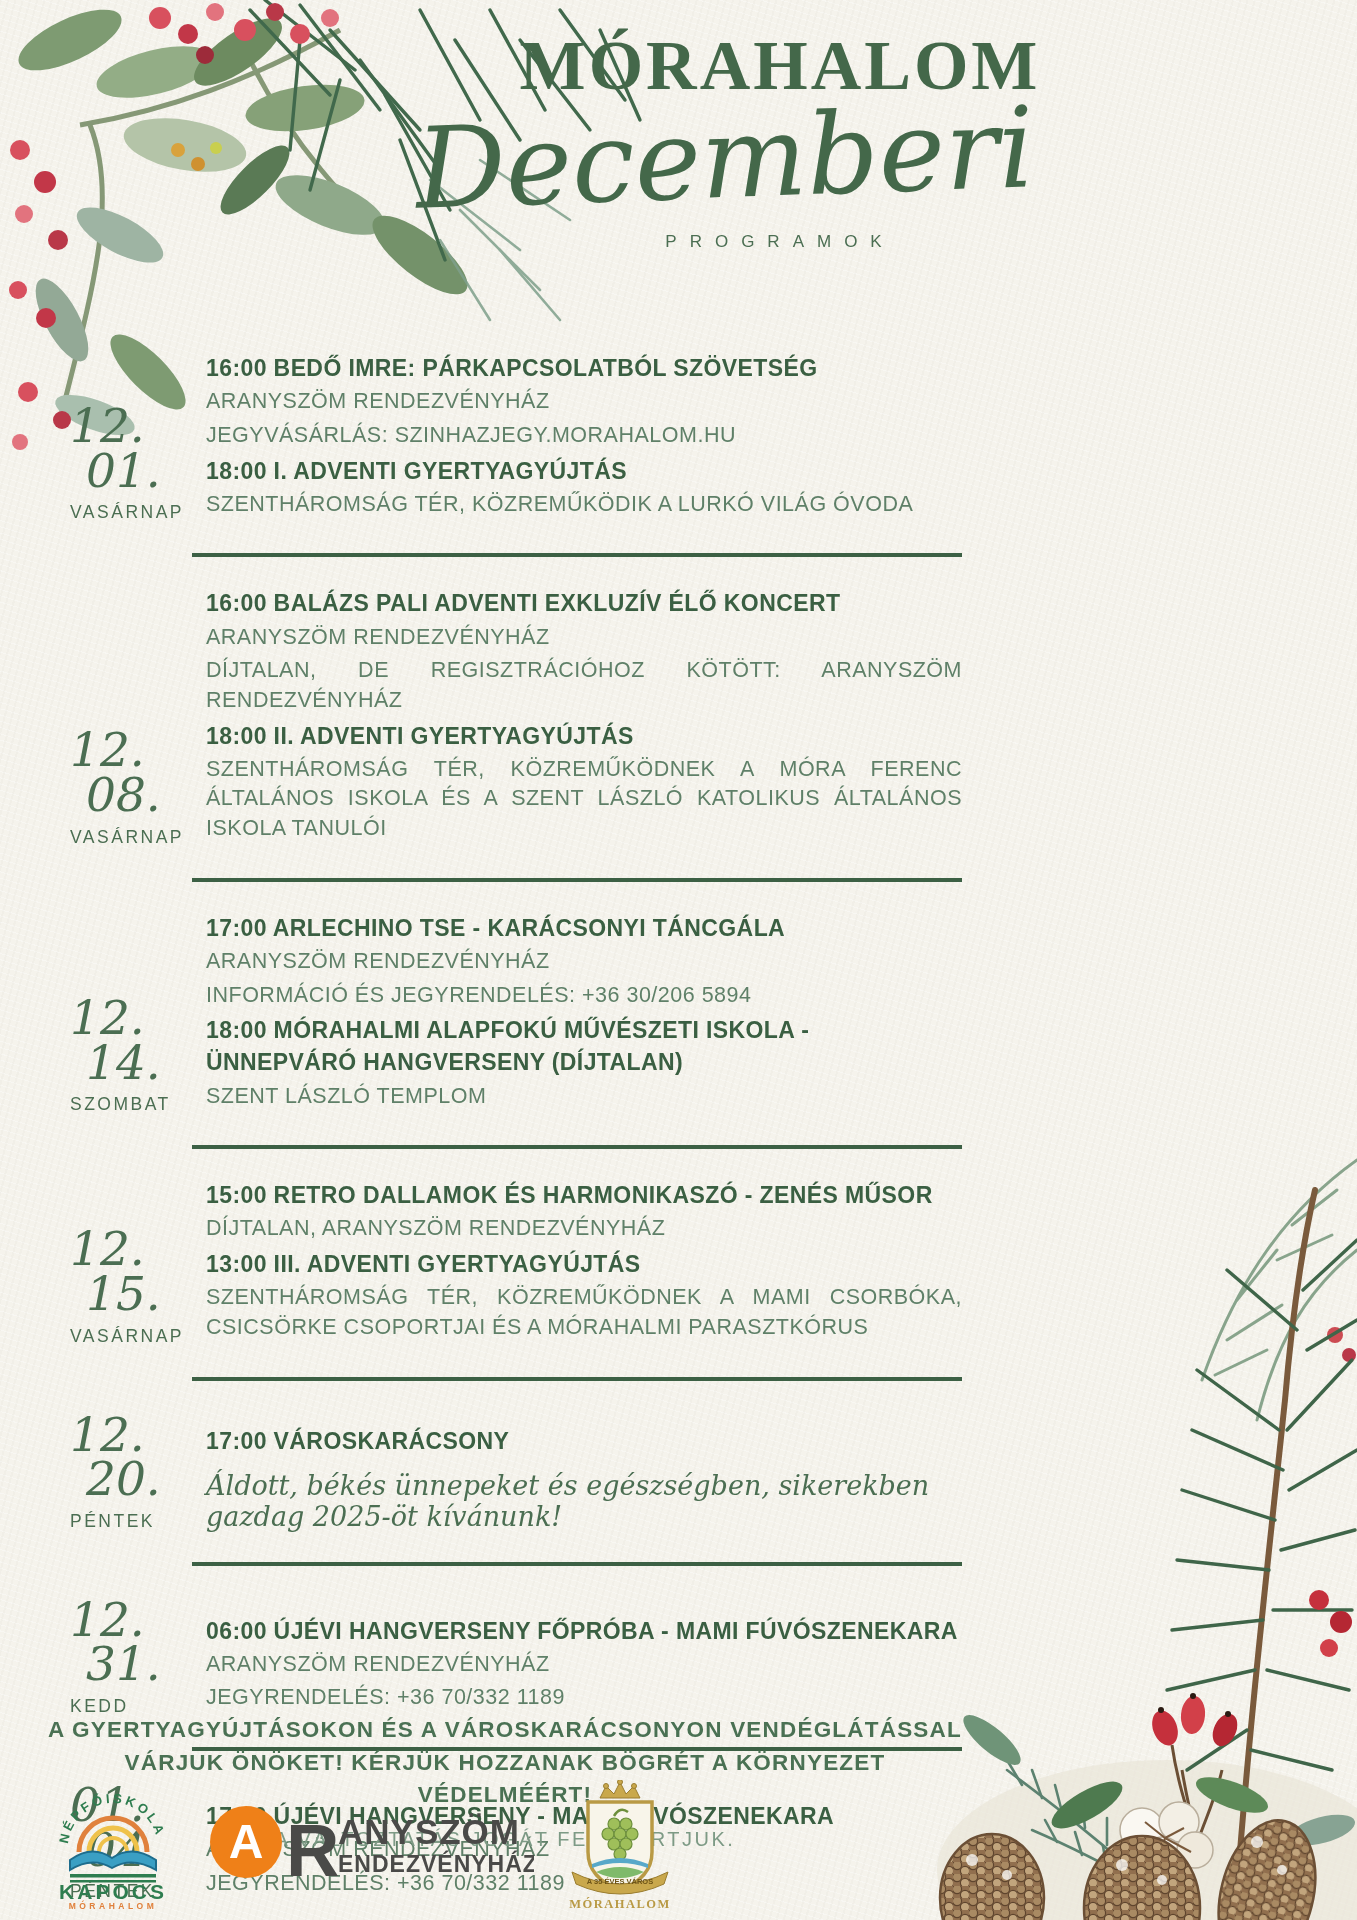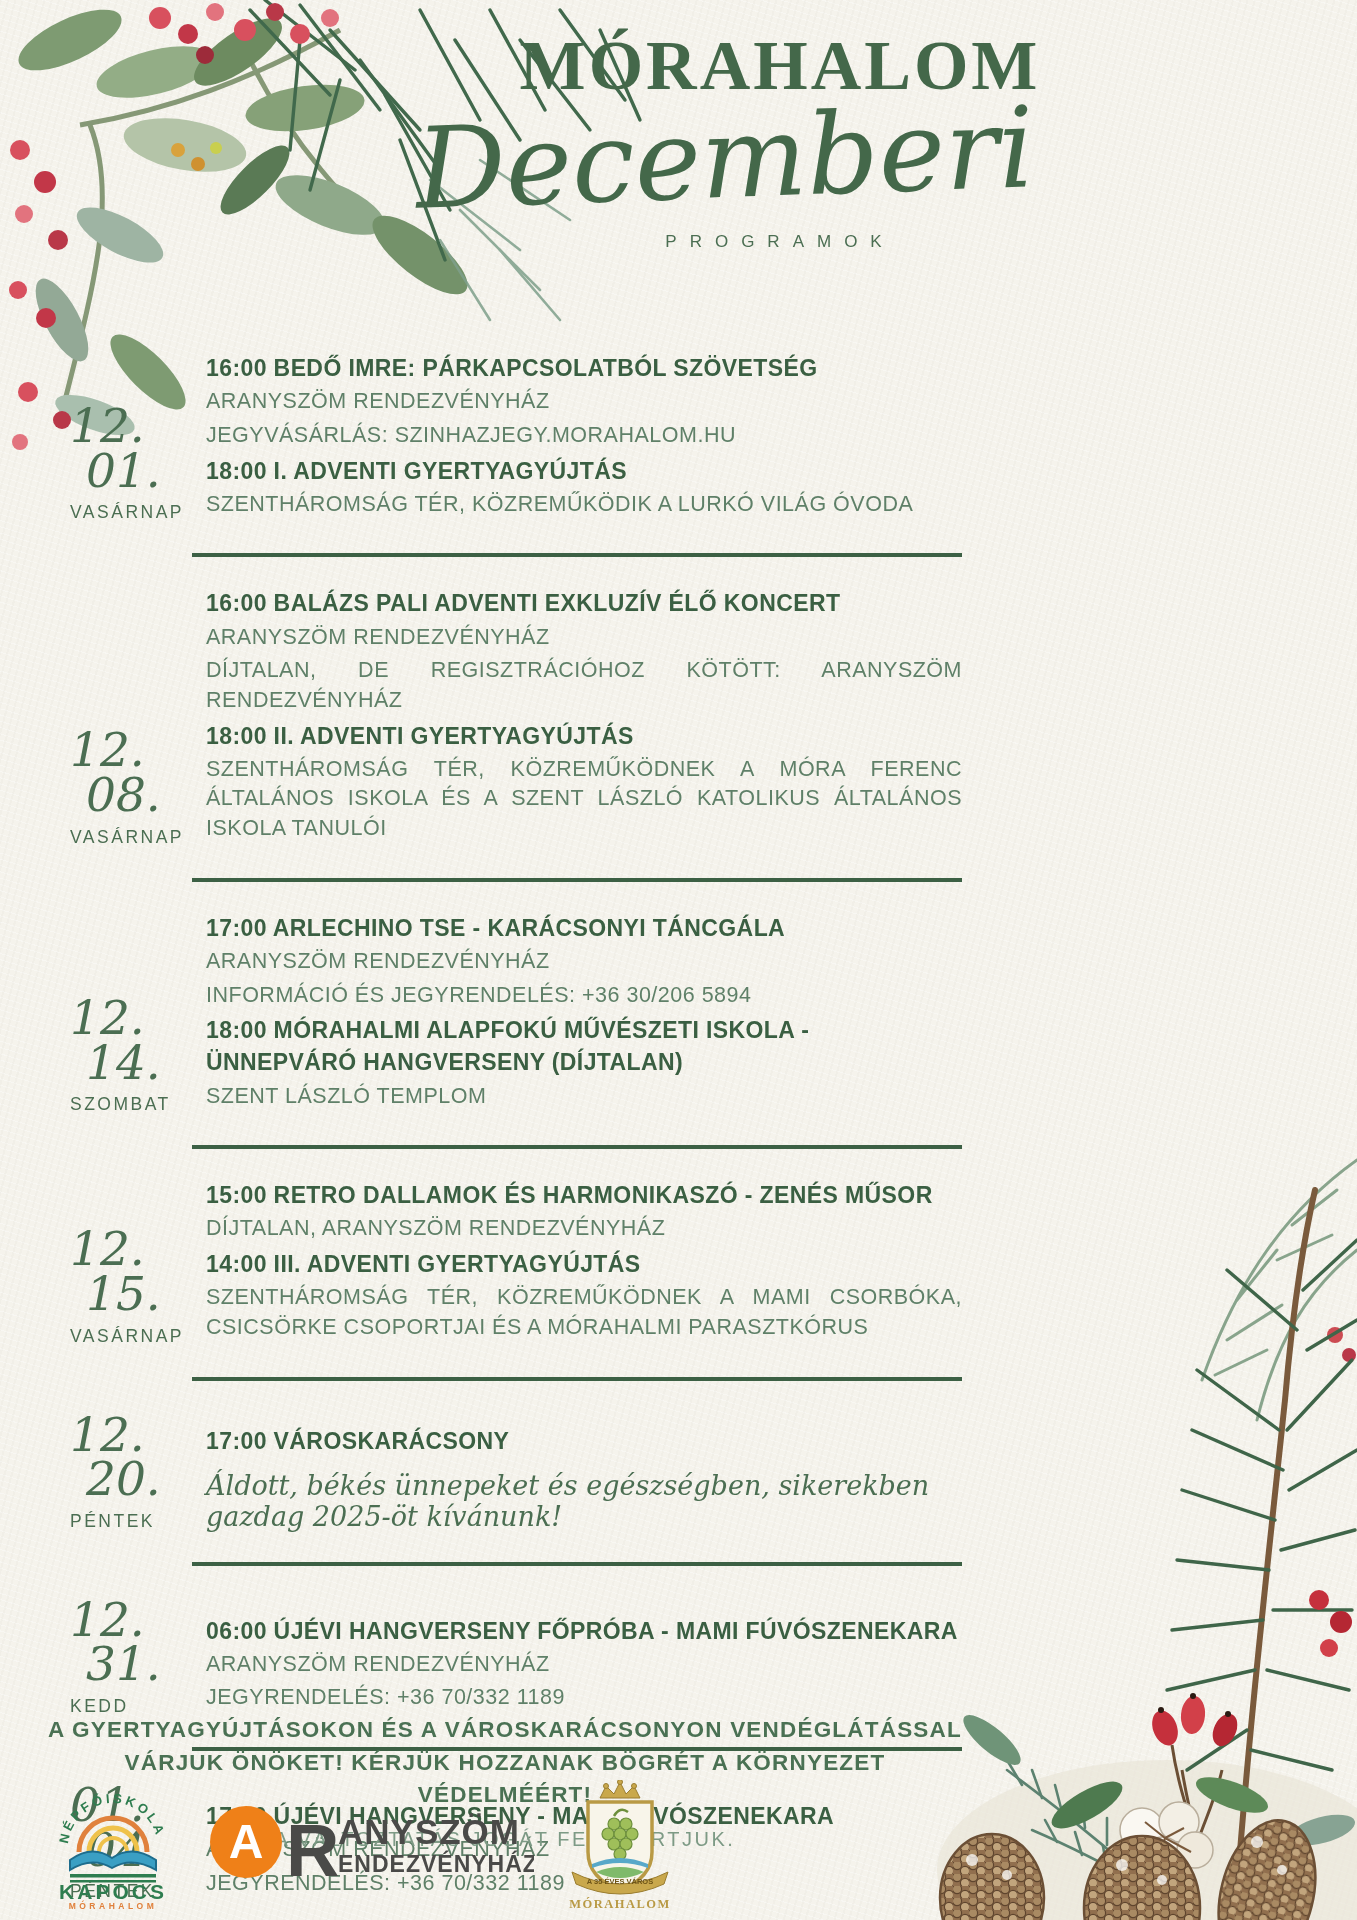--- a/index.html
+++ b/index.html
@@ -290,21 +290,21 @@
         <div class="date-col">
           <div class="date-script">
             <div class="d1">12.</div>
             <div class="d2">15.</div>
           </div>
           <div class="day">VASÁRNAP</div>
         </div>
         <div class="content-col">
           <h3 class="headline">15:00 RETRO DALLAMOK ÉS HARMONIKASZÓ - ZENÉS MŰSOR</h3>
           <p class="detail">DÍJTALAN, ARANYSZÖM RENDEZVÉNYHÁZ</p>
-          <h3 class="headline">14:00 III. ADVENTI GYERTYAGYÚJTÁS</h3>
+          <h3 class="headline">13:00 III. ADVENTI GYERTYAGYÚJTÁS</h3>
           <p class="detail">SZENTHÁROMSÁG TÉR, KÖZREMŰKÖDNEK A MAMI CSORBÓKA, CSICSÖRKE CSOPORTJAI ÉS A MÓRAHALMI PARASZTKÓRUS</p>
         </div>
       </section>
       <hr class="divider">
       <section class="event">
         <div class="date-col">
           <div class="date-script">
             <div class="d1">12.</div>
             <div class="d2">20.</div>
           </div>

